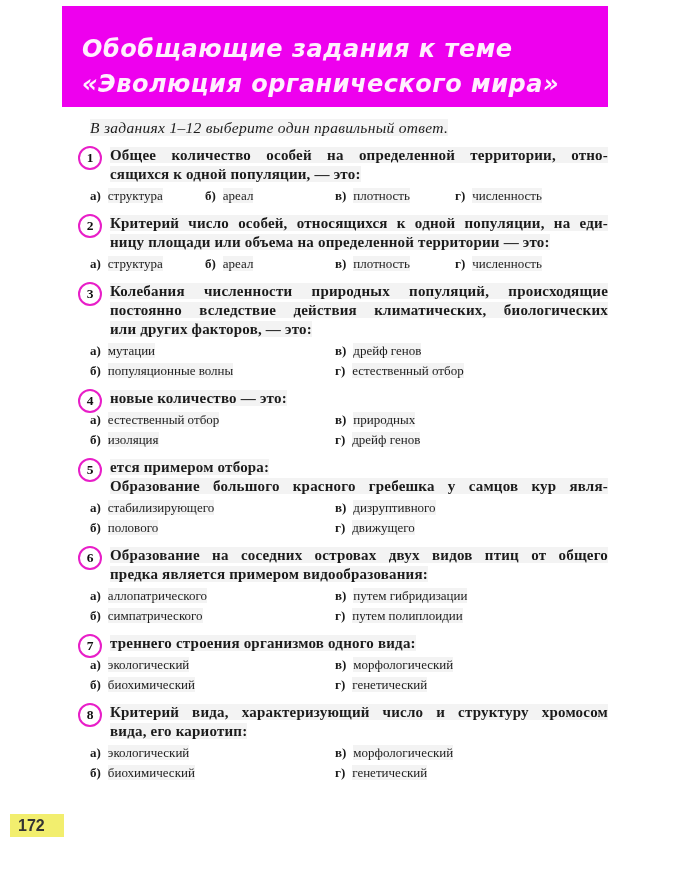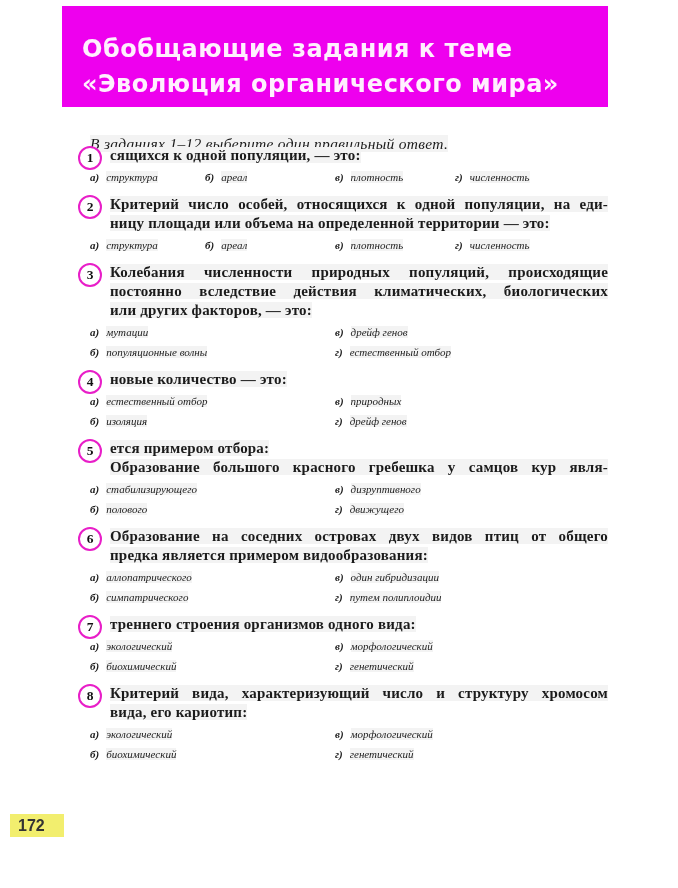--- a/index.html
+++ b/index.html
@@ -10,41 +10,41 @@
   }
   html,body{margin:0;padding:0;}
   body{width:678px;height:888px;background:#fdfdfd;overflow:hidden;
        font-family:"Liberation Serif", serif;color:var(--ink);}
   .page{position:relative;width:678px;height:888px;background:#ffffff;}
 
   
   .banner{position:absolute;left:62px;top:6px;width:546px;height:101px;
           background:var(--header-bg);box-sizing:border-box;
           padding:26px 0 0 20px;}
-  .banner-line{font-family:"DejaVu Sans", sans-serif;font-weight:bold;
+  .banner-line{font-family:"DejaVu Sans", sans-serif;font-style:italic;font-weight:bold;
           color:#ffeffe;font-size:24px;line-height:35px;letter-spacing:0.5px;}
 
   
-  .intro{position:absolute;left:90px;top:135px;font-style:italic;
+  .intro{position:absolute;left:90px;top:119px;font-style:italic;
          font-size:15.5px;letter-spacing:0.3px;}
 
   
   .content{position:absolute;left:80px;top:146px;width:528px;}
   .question{position:relative;margin-bottom:8px;}
   .badge{position:absolute;left:-2px;top:0;width:20px;height:20px;
          border:2px solid var(--badge-ring);border-radius:50%;background:#fff;
          display:flex;align-items:center;justify-content:center;
          font-weight:bold;font-size:13.5px;color:#111;}
   .q-text{padding-left:30px;}
   .q-line{font-weight:bold;font-size:15px;line-height:19px;letter-spacing:0.2px;}
   .q-line.just{text-align:justify;text-align-last:justify;}
   .options{padding-left:10px;margin-top:2px;}
   .options.inline{display:grid;grid-template-columns:115px 130px 120px 1fr;}
   .options.twocol{display:grid;grid-template-columns:245px 1fr;}
-  .option{font-size:11px;line-height:20px;white-space:nowrap;font-style:italic;}
+  .option{font-size:13px;line-height:20px;white-space:nowrap;}
   .opt-label{font-weight:bold;margin-right:7px;}
   .hl{background:#f3f3f3;}
 
   
   .pagenum{position:absolute;left:10px;top:814px;width:54px;height:23px;
            background:var(--page-num-bg);display:flex;align-items:center;
            box-sizing:border-box;padding-left:8px;
            font-family:"Liberation Sans", sans-serif;font-weight:bold;
            font-size:16px;color:#333;}
 </style>
@@ -57,20 +57,21 @@
     <div class="banner-line">Обобщающие задания к теме</div>
     <div class="banner-line">«Эволюция органического мира»</div>
   </header>
 
   <div class="intro"><span class="hl">В заданиях 1–12 выберите один правильный ответ.</span></div>
 
   <main class="content">
       <section class="question">
         <div class="badge">1</div>
         <div class="q-text">
+          <div class="q-line just"><span class="hl">Общее количество особей на определенной территории, отно-</span></div>
           <div class="q-line"><span class="hl">сящихся к одной популяции, — это:</span></div>
         </div>
         <div class="options inline">
           <span class="option"><b class="opt-label">а)</b><span class="hl">структура</span></span>
           <span class="option"><b class="opt-label">б)</b><span class="hl">ареал</span></span>
           <span class="option"><b class="opt-label">в)</b><span class="hl">плотность</span></span>
           <span class="option"><b class="opt-label">г)</b><span class="hl">численность</span></span>
         </div>
       </section>
       <section class="question">
@@ -126,21 +127,21 @@
         </div>
       </section>
       <section class="question">
         <div class="badge">6</div>
         <div class="q-text">
           <div class="q-line just"><span class="hl">Образование на соседних островах двух видов птиц от общего</span></div>
           <div class="q-line"><span class="hl">предка является примером видообразования:</span></div>
         </div>
         <div class="options twocol">
           <span class="option"><b class="opt-label">а)</b><span class="hl">аллопатрического</span></span>
-          <span class="option"><b class="opt-label">в)</b><span class="hl">один гибридизации</span></span>
+          <span class="option"><b class="opt-label">в)</b><span class="hl">путем гибридизации</span></span>
           <span class="option"><b class="opt-label">б)</b><span class="hl">симпатрического</span></span>
           <span class="option"><b class="opt-label">г)</b><span class="hl">путем полиплоидии</span></span>
         </div>
       </section>
       <section class="question">
         <div class="badge">7</div>
         <div class="q-text">
           <div class="q-line"><span class="hl">треннего строения организмов одного вида:</span></div>
         </div>
         <div class="options twocol">

